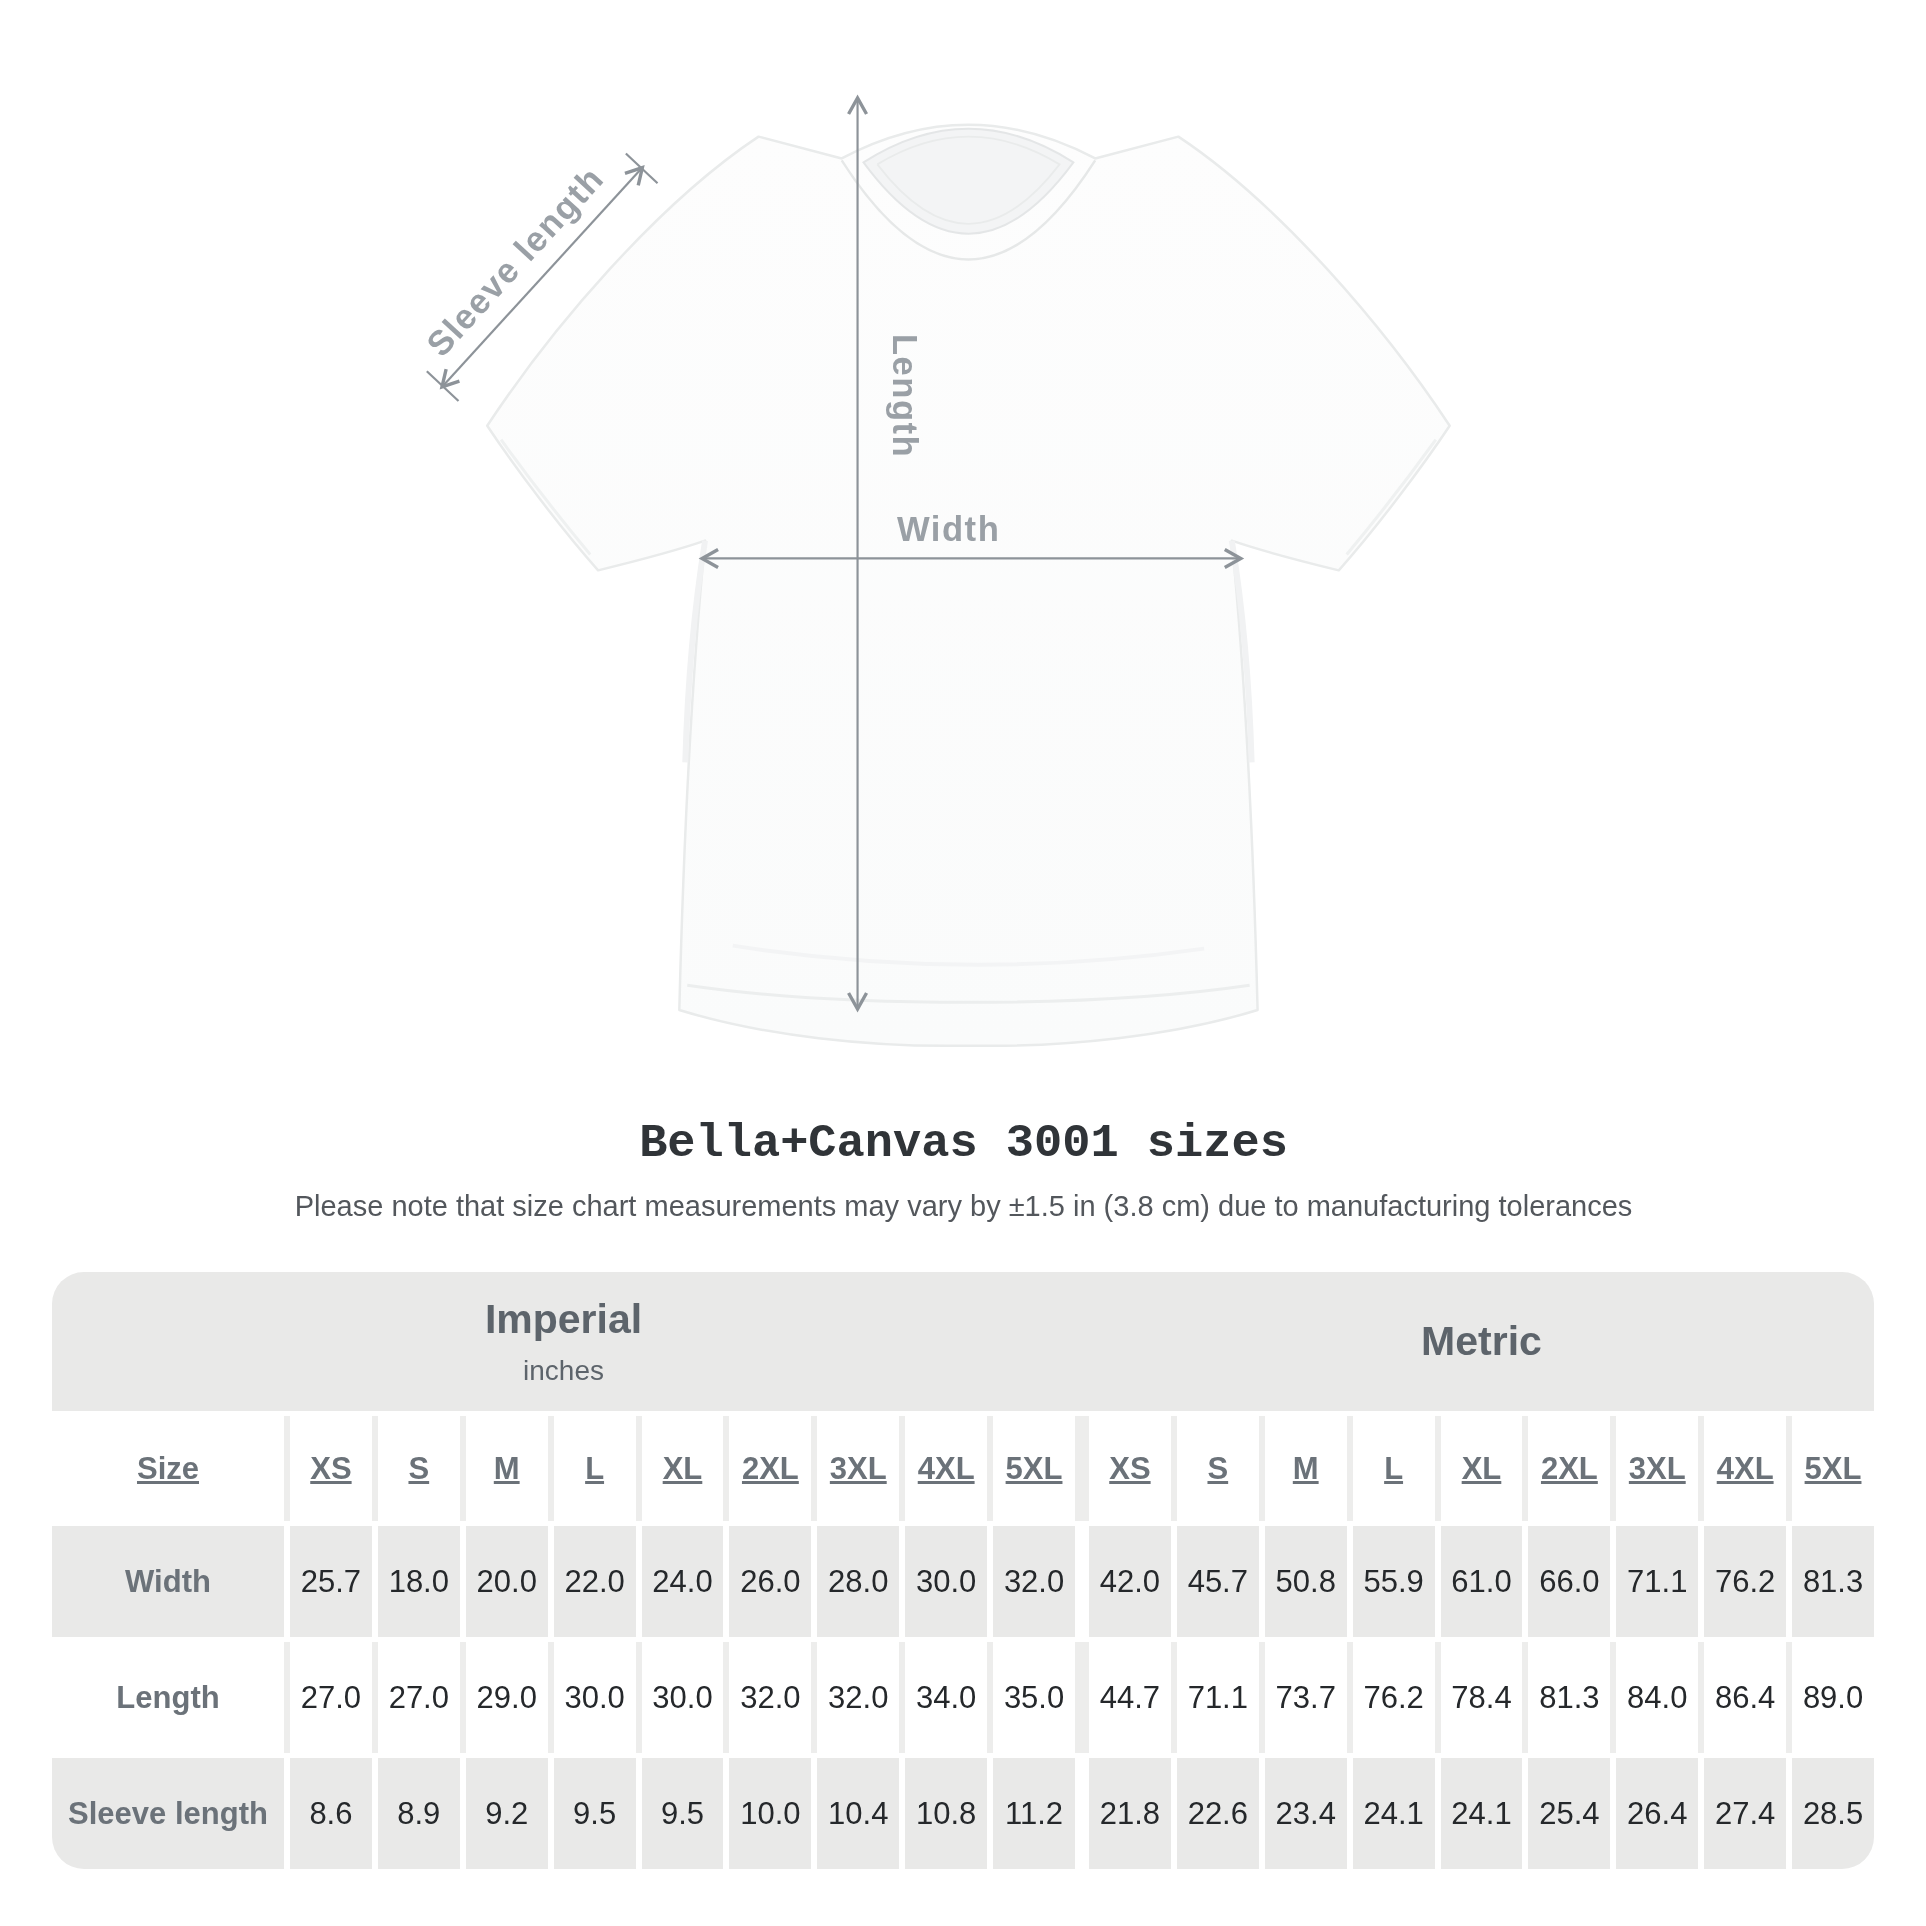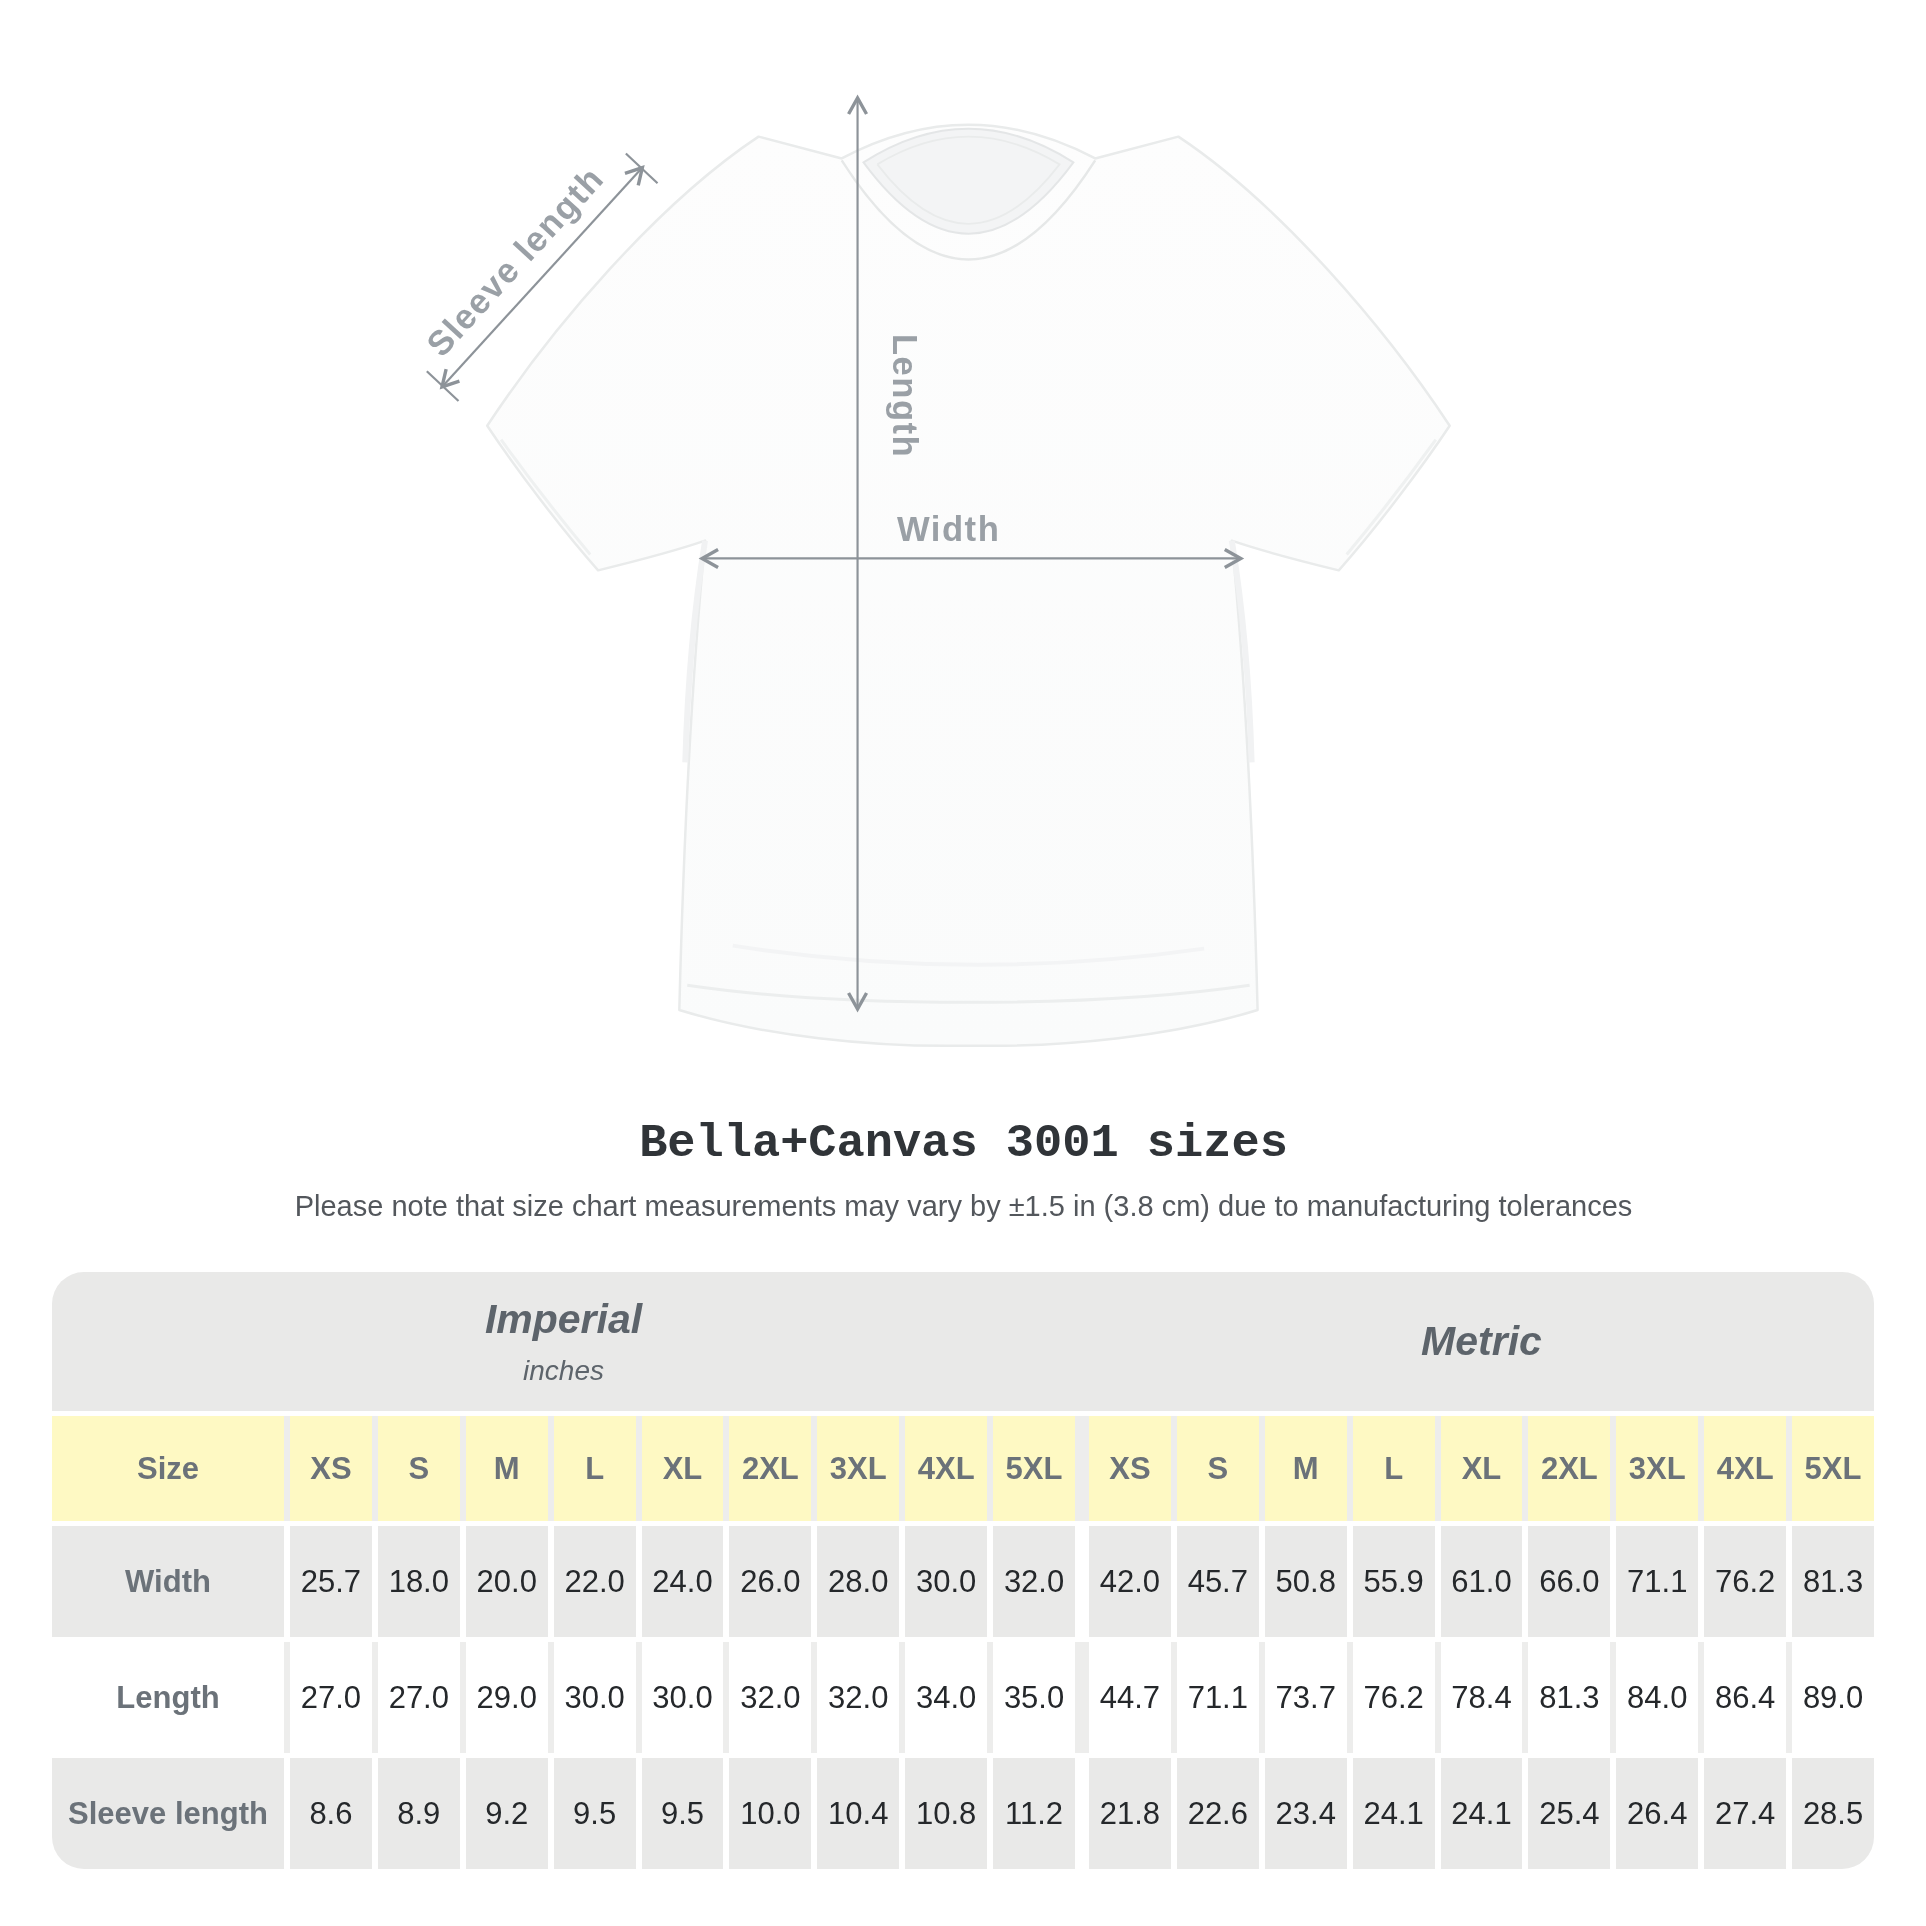--- a/index.html
+++ b/index.html
@@ -23,25 +23,25 @@
   }
   .trow{
     display:grid;
     grid-template-columns:232px repeat(9,1fr) 2px repeat(9,1fr);
     column-gap:6px;align-items:stretch;
   }
   .trow + .trow{margin-top:5px;}
   .row-header{height:139px;background:#e9e9e8;align-items:center;}
   .unit-imperial{grid-column:1/11;}
   .unit-metric{grid-column:12/21;}
-  .unit-group{text-align:center;color:#5d646b;font-style:italic;}
+  .unit-group{text-align:center;color:#5d646b;}
   .unit-name{font-size:41px;font-weight:bold;}
   .unit-sub{font-size:28px;margin-top:12px;}
   .row-sizes{height:105px;background:#ededec;}
-  .row-sizes .cell{background:#fef9c3;}
+  .row-sizes .cell{background:#ffffff;text-decoration:underline;}
   .row-data{height:111px;}
   .row-white{background:#ededec;}
   .row-white .cell{background:#ffffff;}
   .row-gray{background:#ffffff;}
   .row-gray .cell{background:#e9e9e8;}
   .cell{
     display:flex;align-items:center;justify-content:center;
     font-size:31px;color:#25282b;
   }
   .cell.rowlabel,.cell.szhead{font-weight:bold;color:#6b7279;font-size:31px;}

